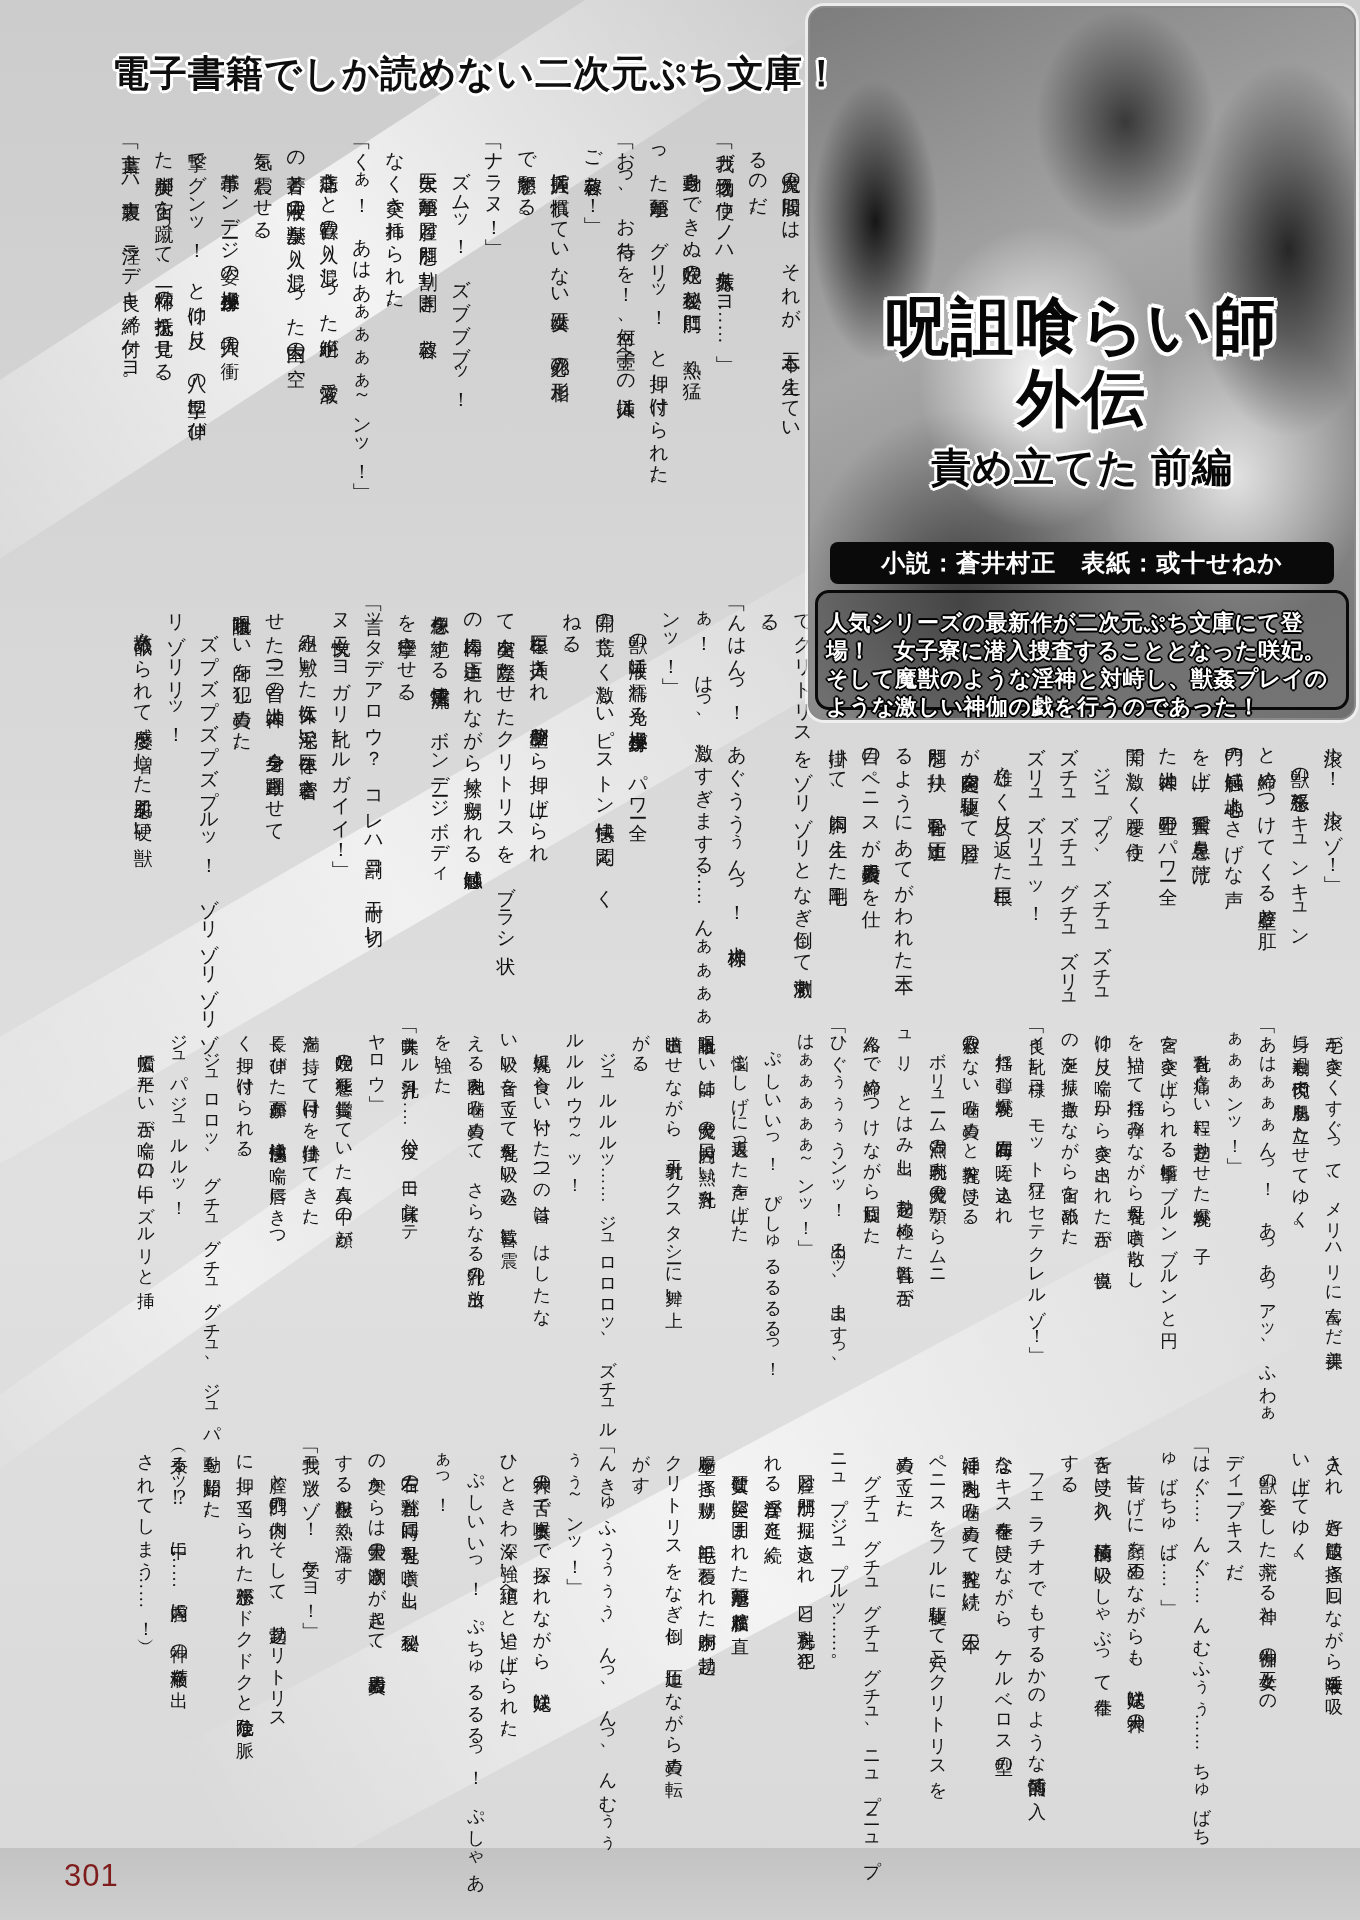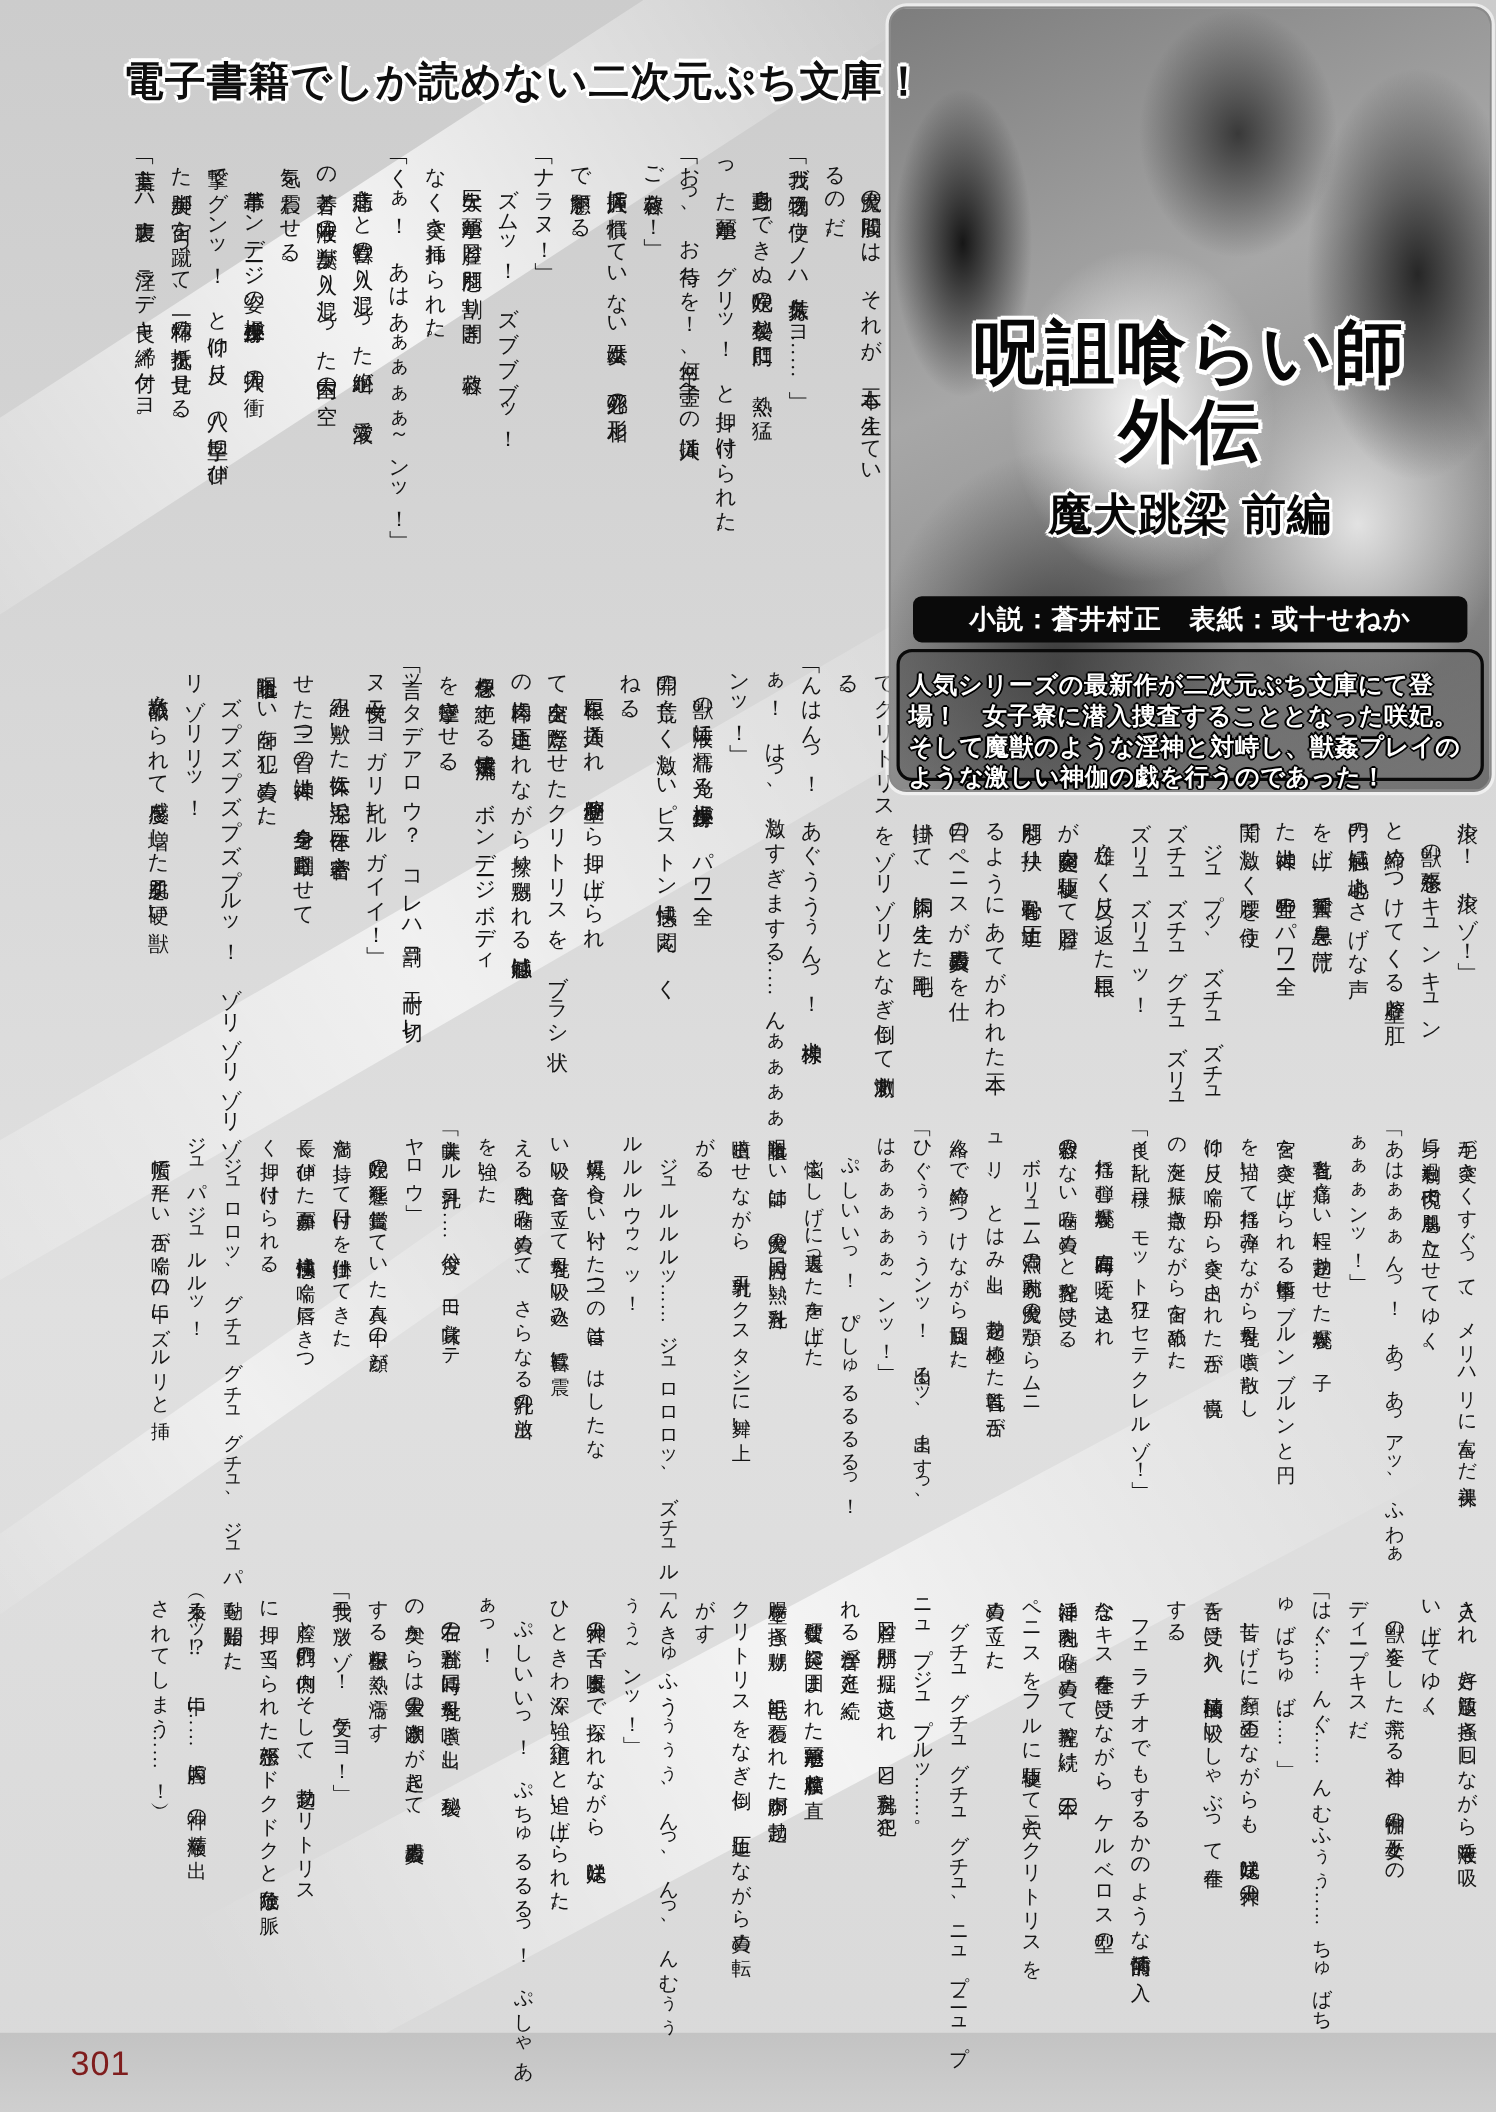--- a/index.html
+++ b/index.html
@@ -35,21 +35,21 @@
       radial-gradient(90px 200px at 12% 30%,rgba(15,15,15,.95),rgba(15,15,15,0) 70%),
       radial-gradient(140px 260px at 88% 34%,rgba(25,25,25,.9),rgba(25,25,25,0) 72%),
       radial-gradient(120px 150px at 58% 16%,rgba(40,40,40,.85),rgba(40,40,40,0) 75%),
       radial-gradient(150px 190px at 42% 52%,rgba(250,250,250,.95),rgba(250,250,250,0) 80%),
       radial-gradient(170px 200px at 78% 66%,rgba(235,235,235,.9),rgba(235,235,235,0) 78%),
       radial-gradient(220px 260px at 28% 84%,rgba(35,35,35,.8),rgba(35,35,35,0) 75%),
       linear-gradient(155deg,#7d7d7d 0%,#a7a7a7 40%,#8f8f8f 70%,#6f6f6f 100%);
   }
   .card-title{
     position:absolute;left:0;right:0;top:282px;text-align:center;
-    font-family:Liberation Mono, monospace;font-weight:900;color:#070707;
+    font-family:Liberation Sans, sans-serif;font-weight:900;color:#070707;
     font-size:63px;line-height:72px;letter-spacing:2px;white-space:nowrap;
     text-shadow:-4px 0 0 #fff,4px 0 0 #fff,0 -4px 0 #fff,0 4px 0 #fff,
       -3px -3px 0 #fff,3px 3px 0 #fff,-3px 3px 0 #fff,3px -3px 0 #fff;
   }
   .card-subtitle{
     position:absolute;left:0;right:0;top:432px;text-align:center;
     font-family:"Liberation Sans","DejaVu Sans",sans-serif;font-weight:900;color:#070707;
     font-size:40px;letter-spacing:1px;white-space:nowrap;
     text-shadow:-3px 0 0 #fff,3px 0 0 #fff,0 -3px 0 #fff,0 3px 0 #fff,
       -2px -2px 0 #fff,2px 2px 0 #fff,-2px 2px 0 #fff,2px -2px 0 #fff;
@@ -106,21 +106,21 @@
 
 <div class="headline">
   <div>電子書籍でしか読めない二次元ぷち文庫！</div>
 </div>
 
 <div class="card">
   <div class="card-title">
     <div>呪詛喰らい師</div>
     <div>外伝</div>
   </div>
-  <div class="card-subtitle">魔犬跳梁 前編</div>
+  <div class="card-subtitle">責め立てた 前編</div>
   <div class="credits-bar">小説：蒼井村正　表紙：或十せねか</div>
   <div class="synopsis-box">
     <div class="txt">人気シリーズの最新作が二次元ぷち文庫にて登場！　女子寮に潜入捜査することとなった咲妃。そして魔獣のような淫神と対峙し、獣姦プレイのような激しい神伽の戯を行うのであった！</div>
   </div>
 </div>
 
 <div class="vband band1">
     <div class="vcol">　魔犬の股間には、それが、三本も生えてい</div>
     <div class="vcol">るのだ。</div>
     <div class="vcol">「我ガ逸物ヲ使ウノハ久方振リヨ……」</div>

